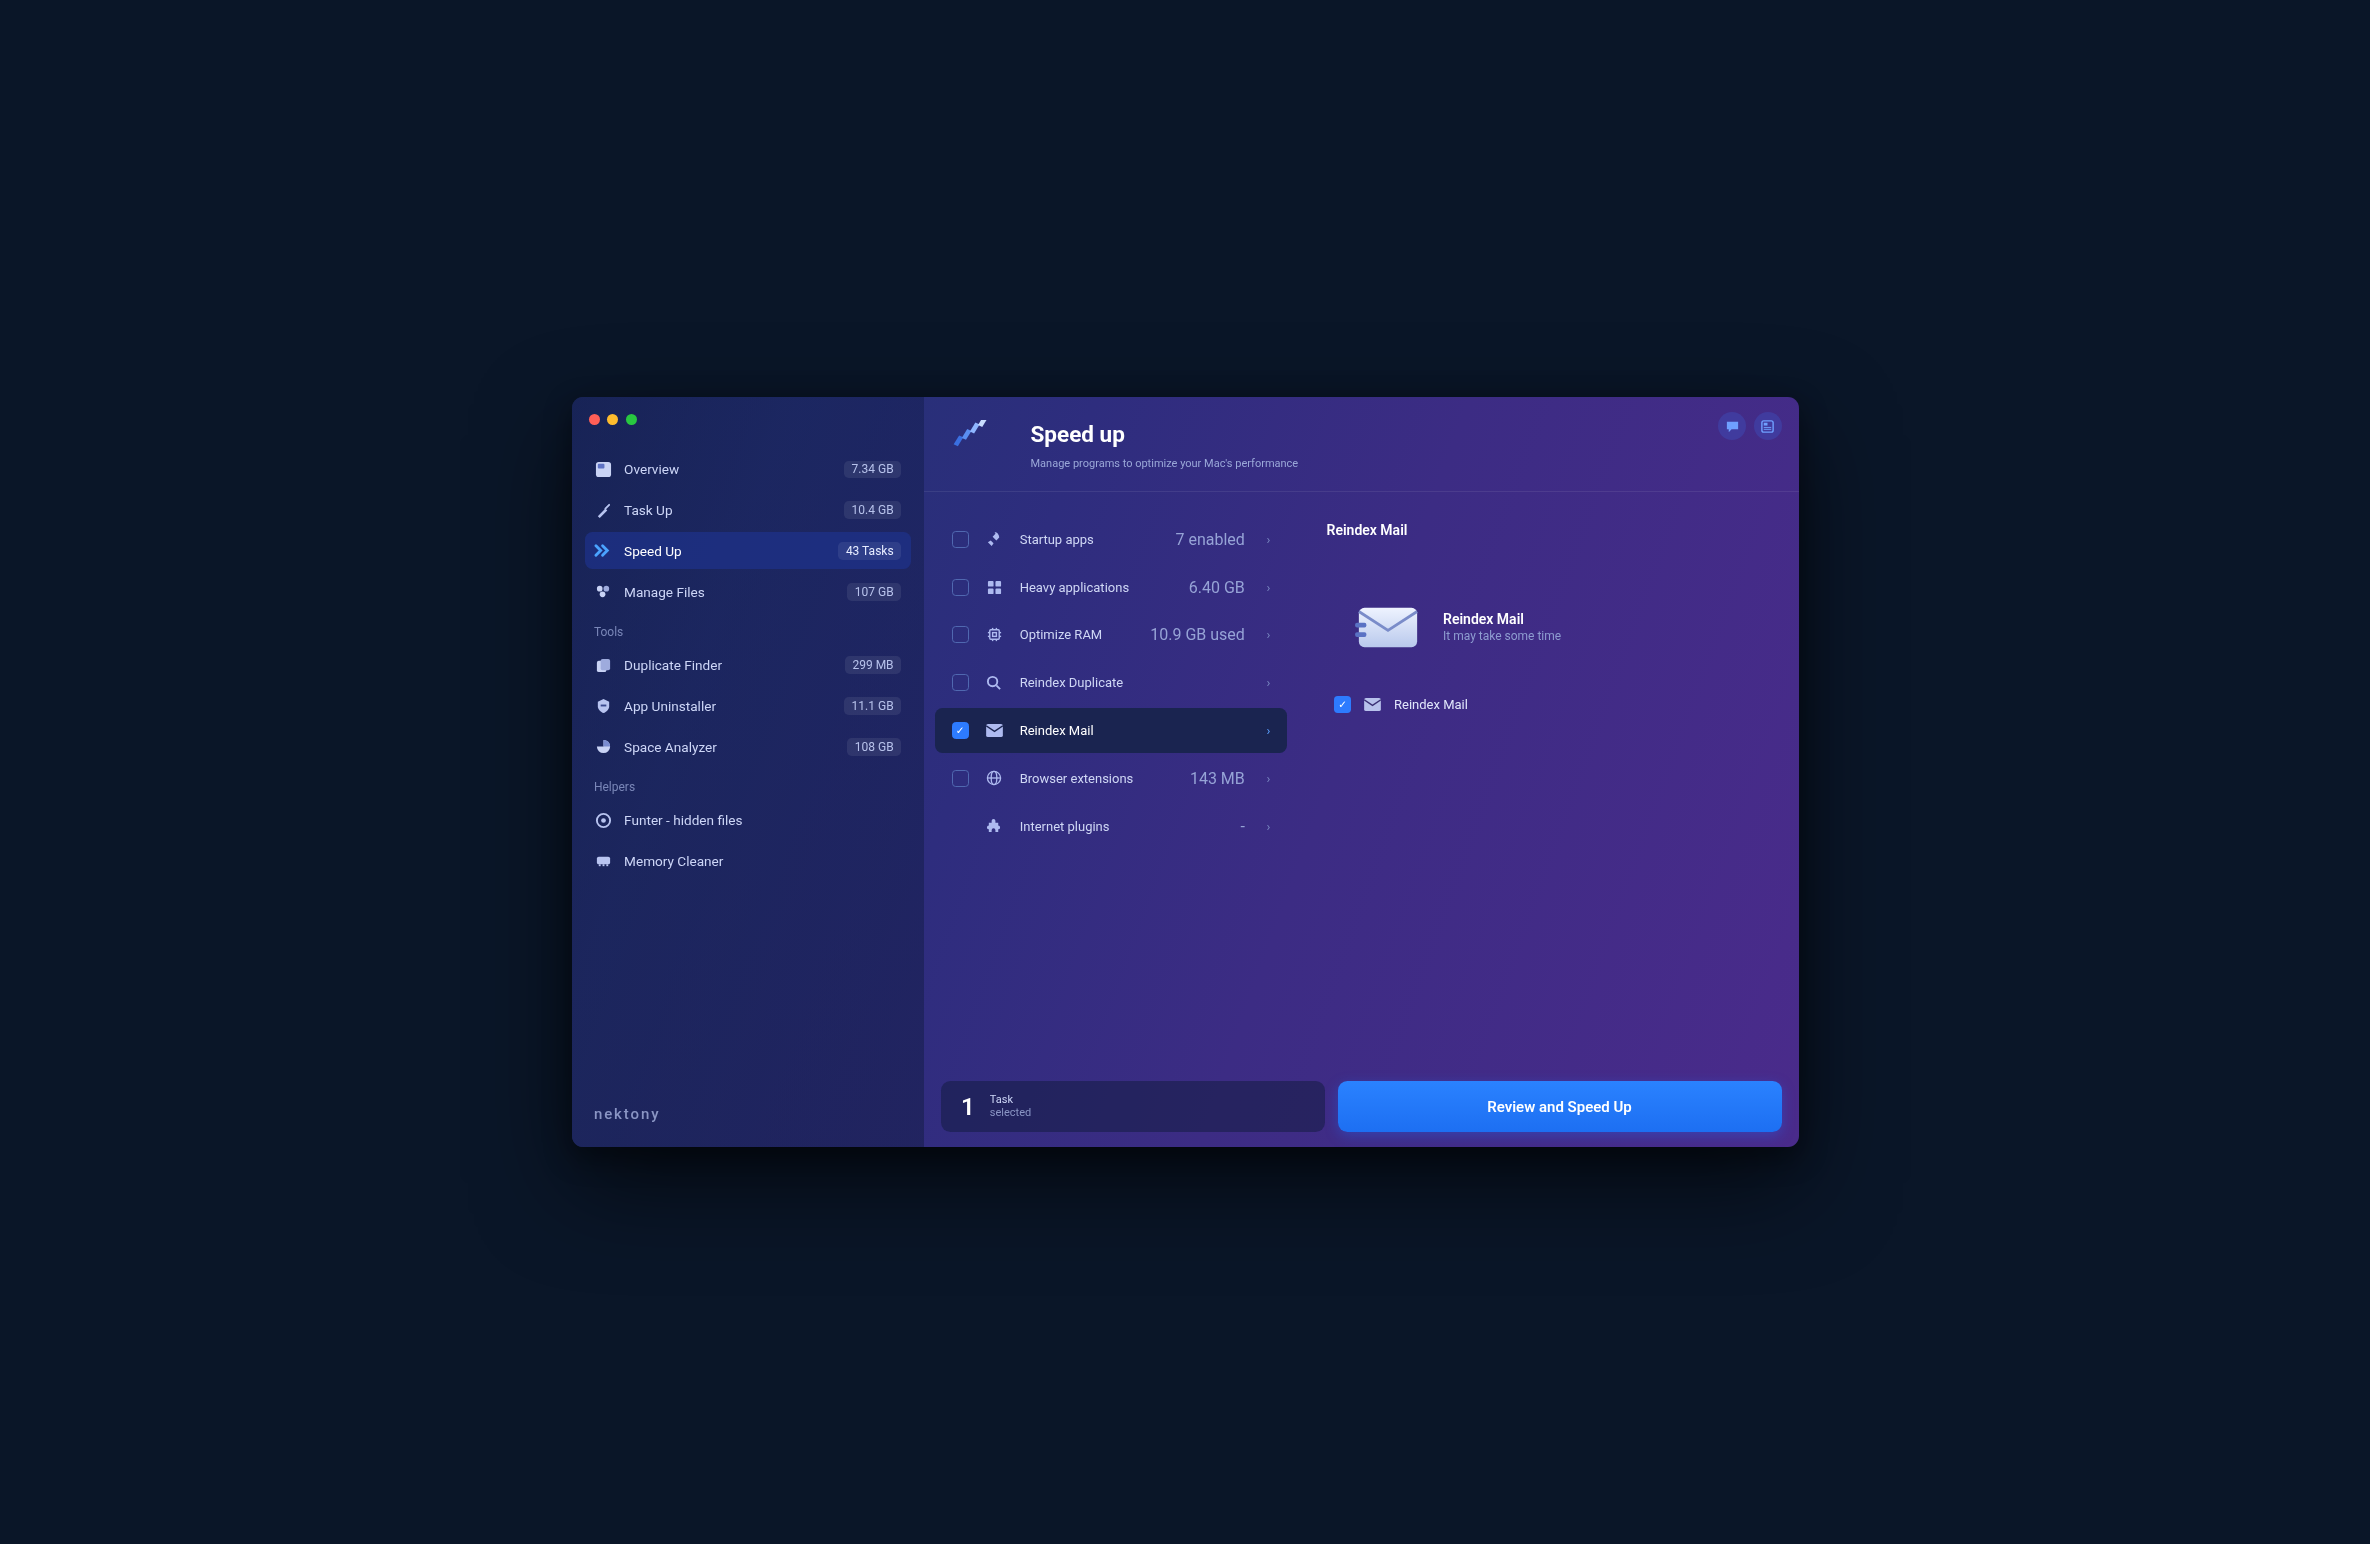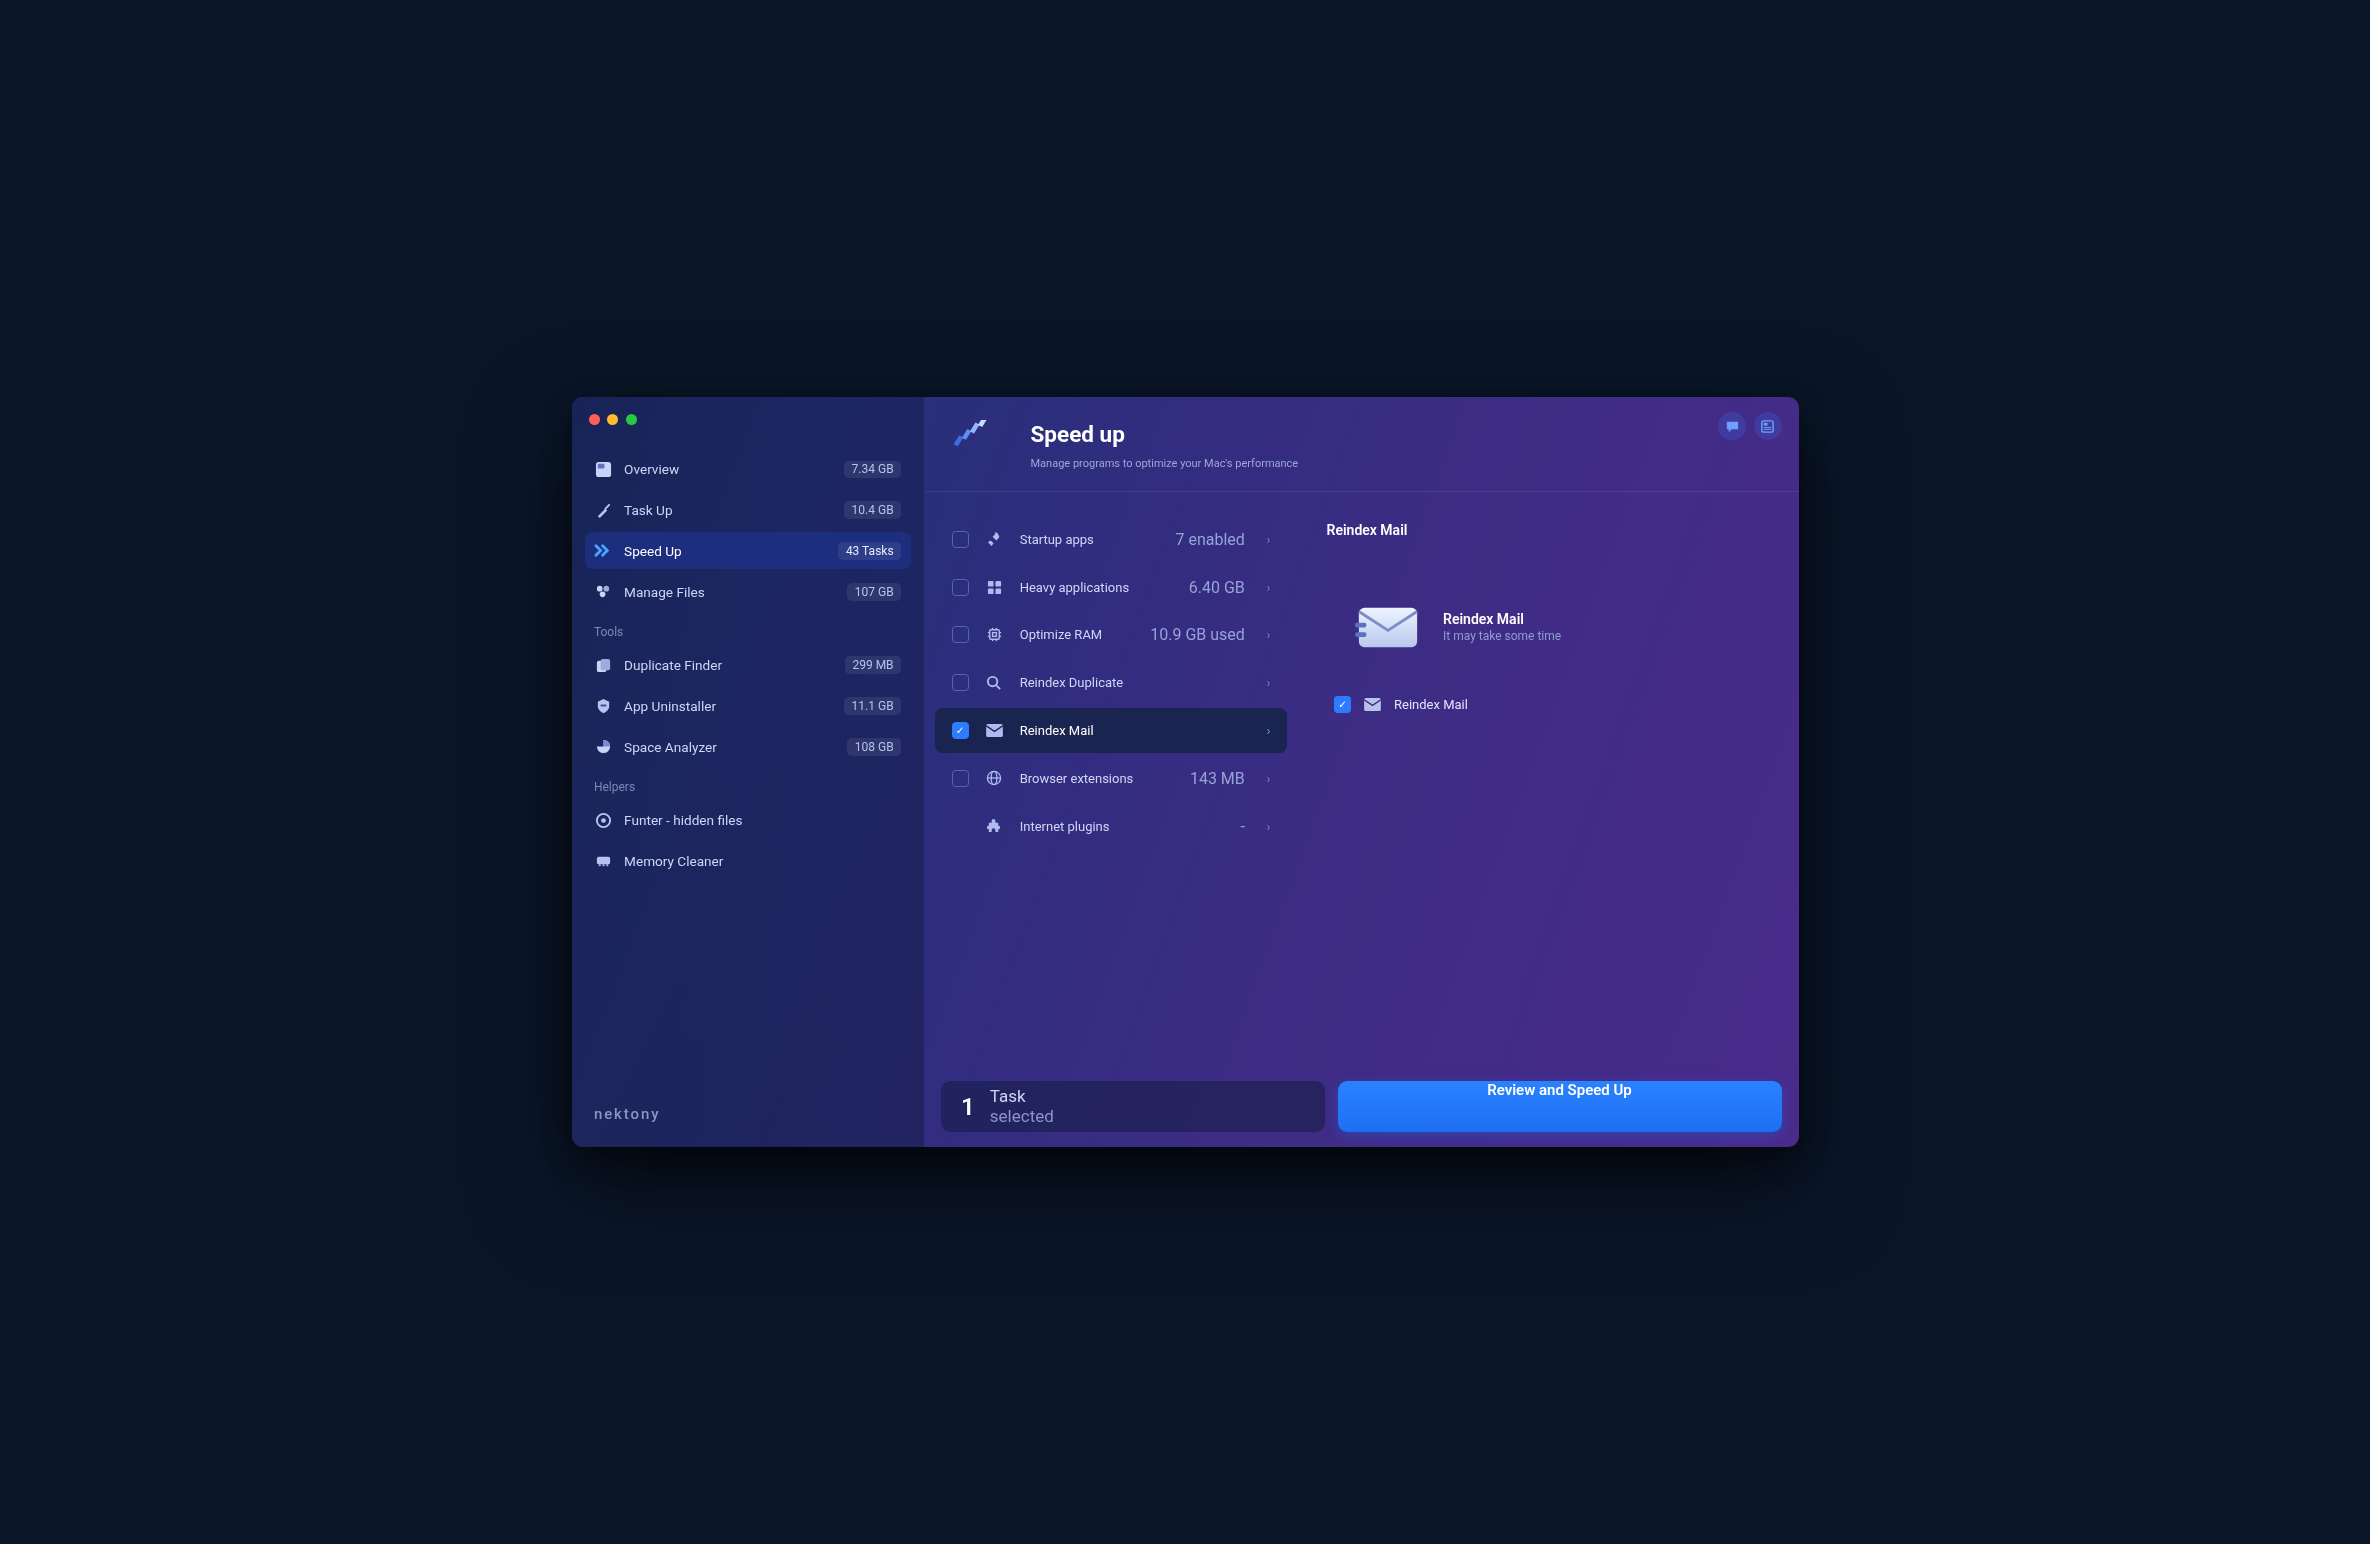--- a/index.html
+++ b/index.html
@@ -198,31 +198,31 @@
     border-radius: 9.4px;
     height: 51px;
     flex: 0 0 384px;
     display:flex;
     align-items:center;
     padding: 0 20.6px;
     gap: 15px;
     color:#cdd6f7;
   }
   .summary .big { font-size: 24px; font-weight: 600; color:#fff; }
-  .summary .sm { font-size: 17px; line-height:1.15; }
+  .summary .sm { font-size: 11px; line-height:1.15; }
   .summary .sm .line2 { color:#8a95c4; }
   .primary-btn {
     flex:1;
     height: 51px;
     border-radius: 9.4px;
     background: linear-gradient(180deg, #2a82ff, #1D6FF2);
     color:#fff;
     font-size: 15px;
     font-weight: 600;
-    display:flex; justify-content:center;
+    display:flex; align-items:center; justify-content:center;
     cursor:pointer;
     box-shadow: 0 3.7px 13px rgba(30,110,255,0.35);
   }
 
   svg { display:block; }
 </style>
 </head>
 <body>
 
 <div class="window">

